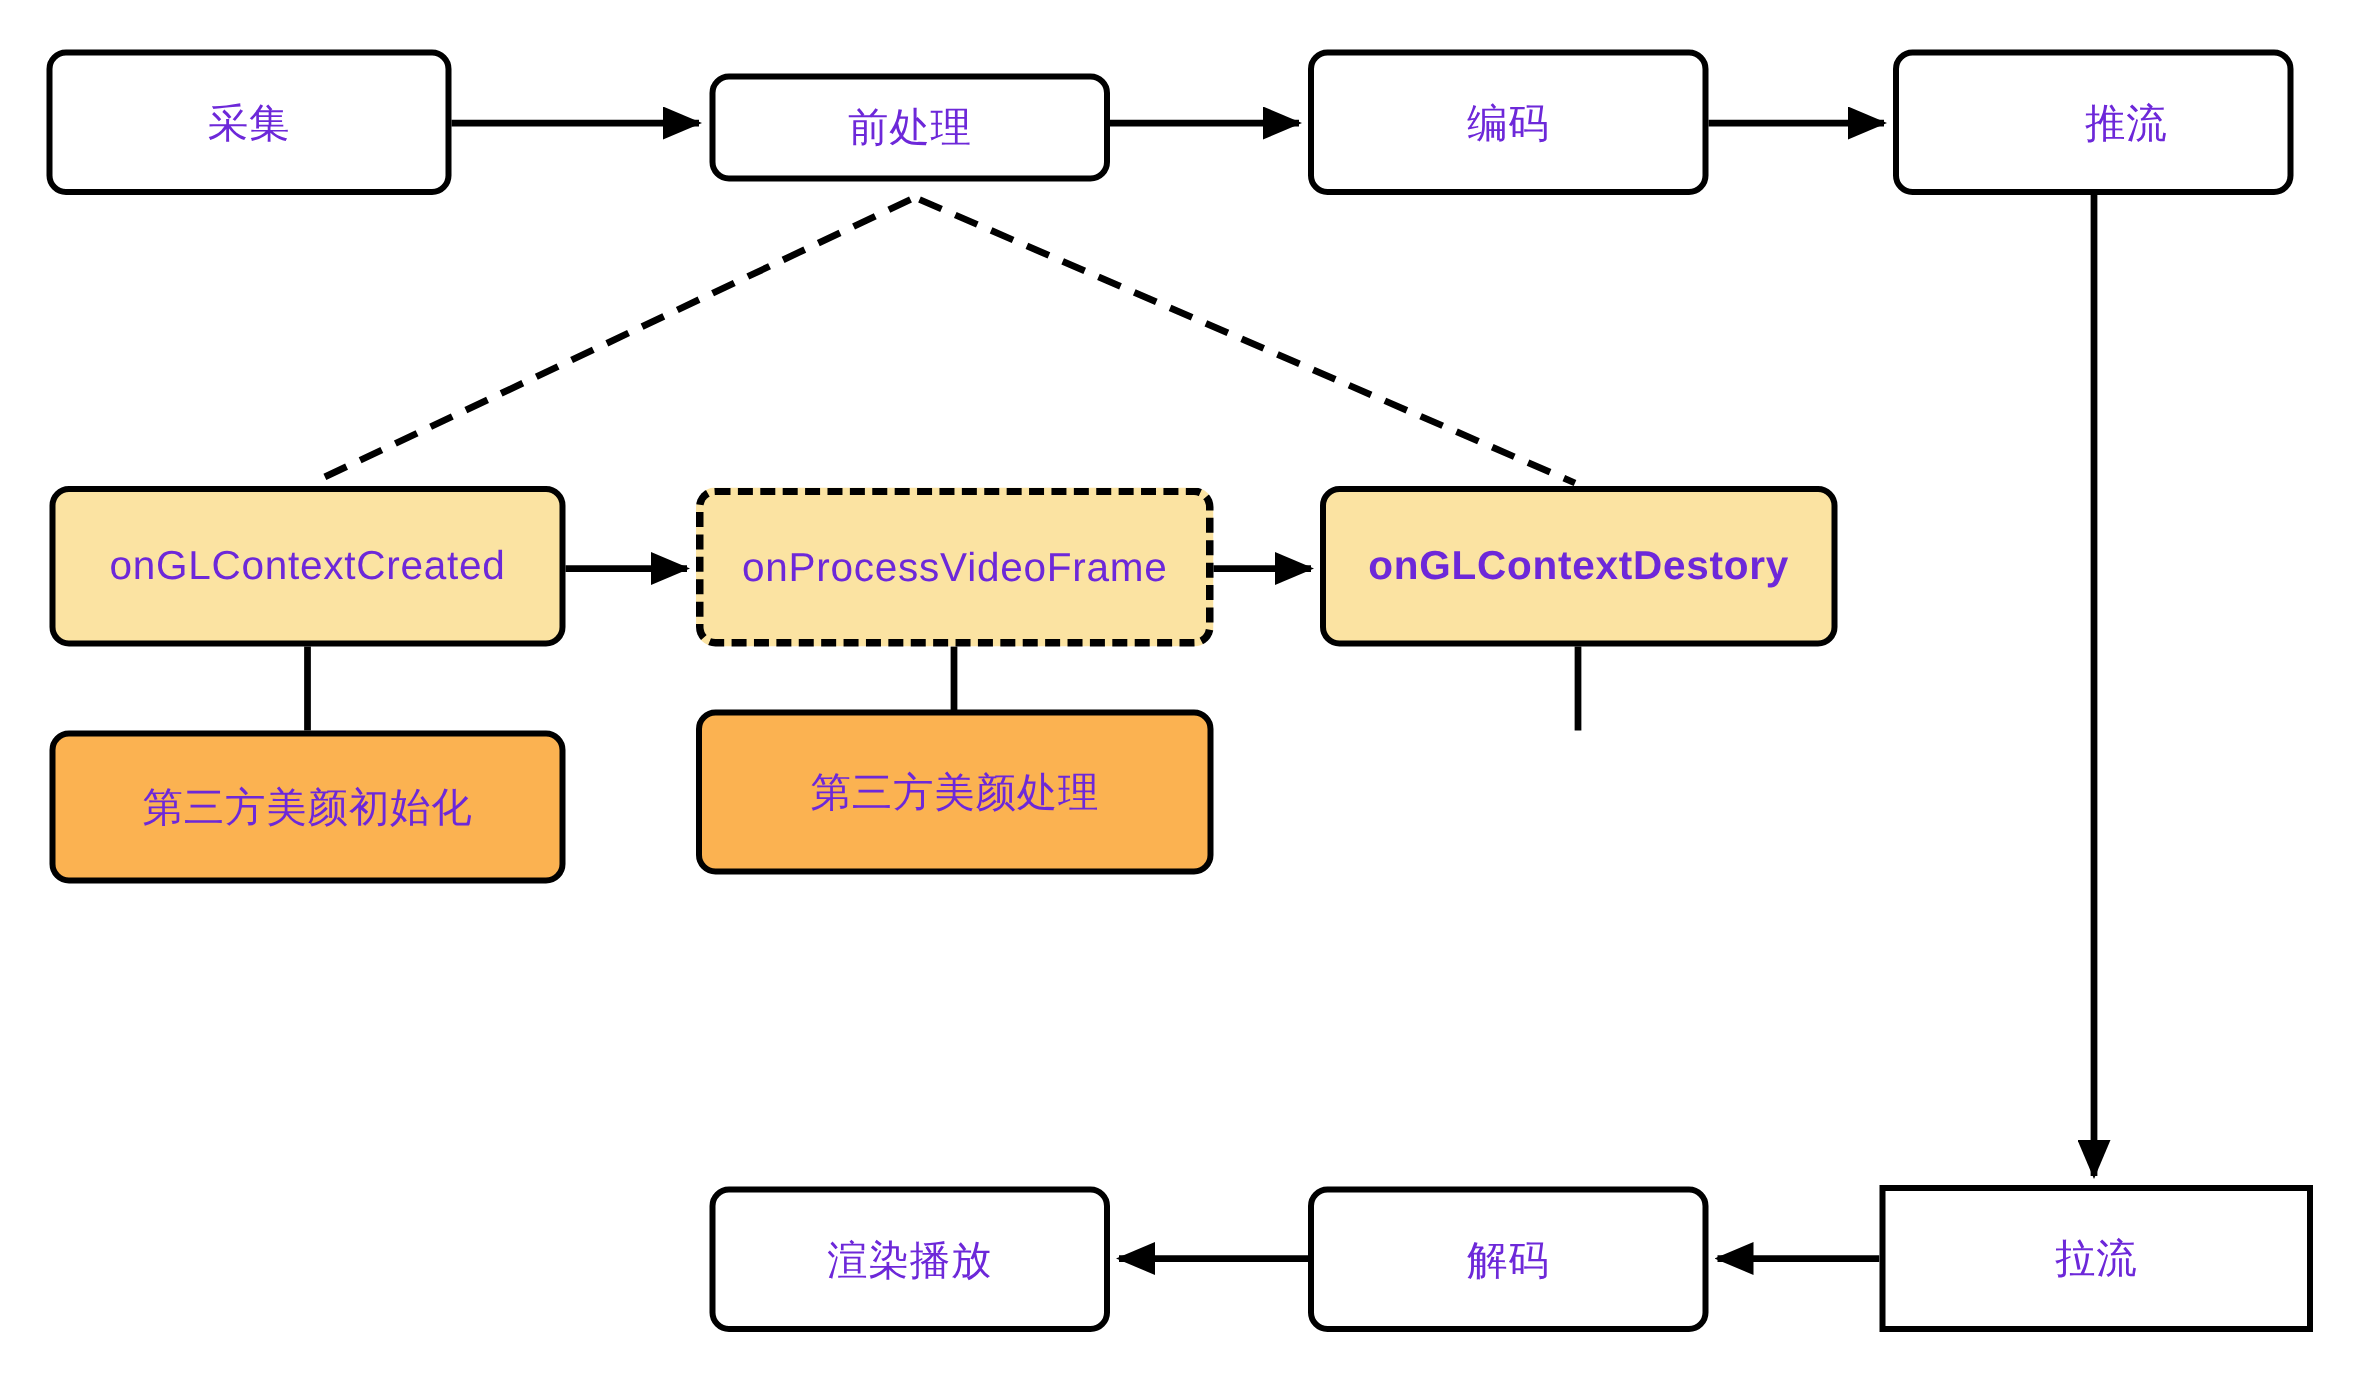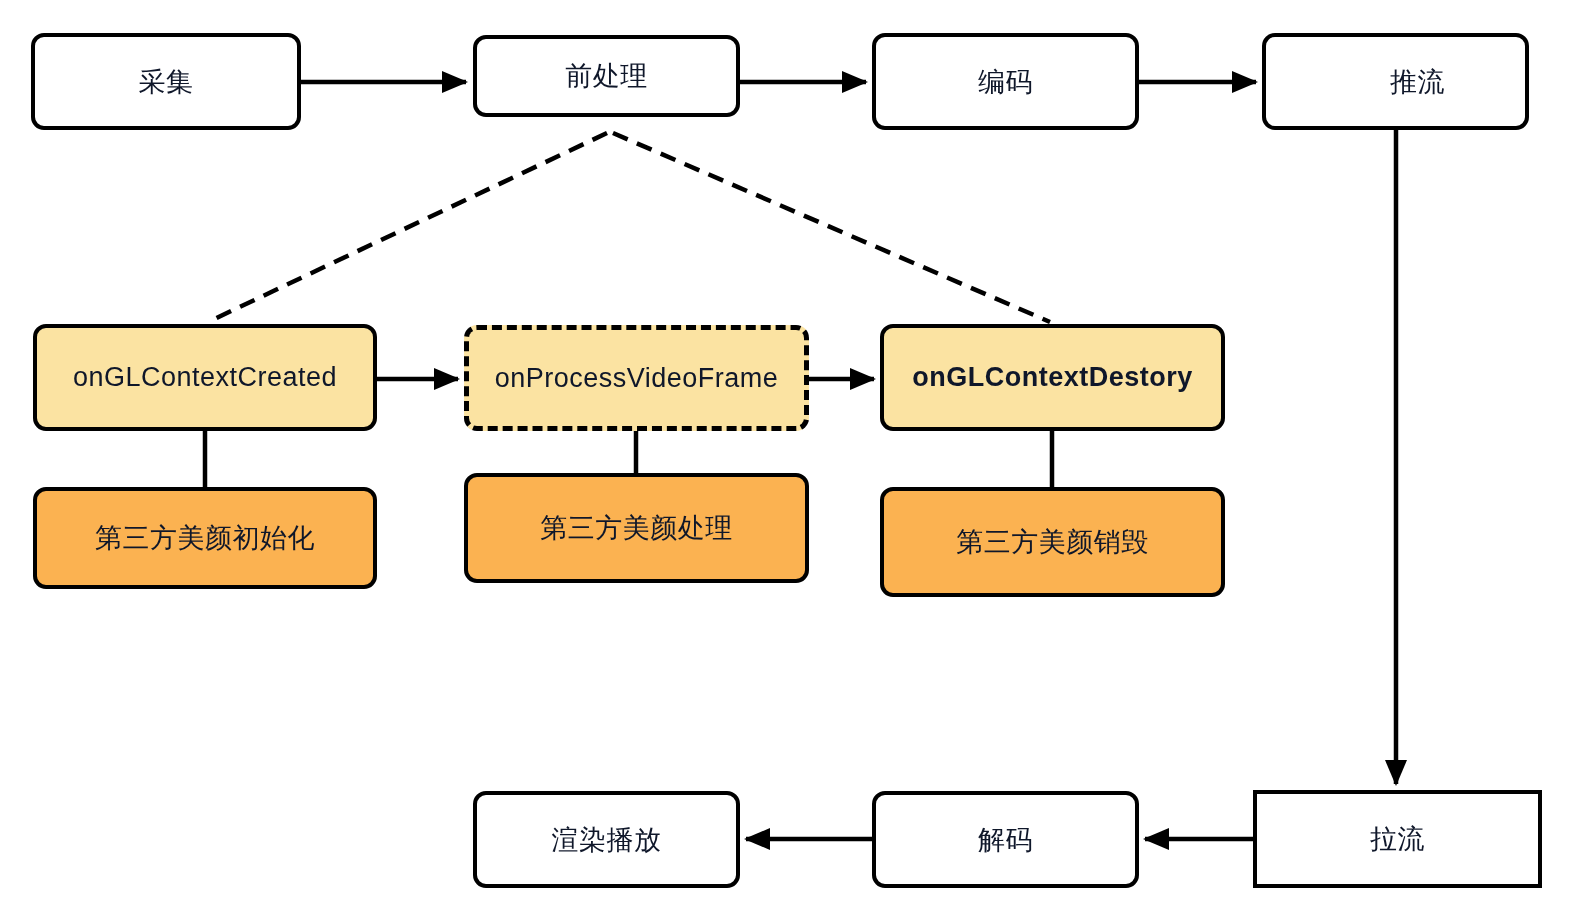--- a/index.html
+++ b/index.html
@@ -24,33 +24,33 @@
   .node {
     position: absolute;
     z-index: 2;
     display: flex;
     align-items: center;
     justify-content: center;
     border: 4px solid #000000;
     border-radius: 13px;
     background: #ffffff;
     font-size: 27px;
-    color: #0f172a;
+    color: #6d28d9;
     text-align: center;
     letter-spacing: 0.5px;
   }
 
   .node--callback { background: #FBE3A2; }
   .node--beauty   { background: #FBB251; }
   .node--dashed   { border: 5px dashed #000000; }
   .node--square   { border-radius: 0; }
 
   
   .n-capture    { left: 31px;   top: 33px;  width: 270px; height: 97px; }
-  .n-preprocess { left: 473px;  top: 35px;  width: 267px; height: 82px; justify-content: center; }
+  .n-preprocess { left: 473px;  top: 49px;  width: 267px; height: 72px; justify-content: center; }
   .n-encode     { left: 872px;  top: 33px;  width: 267px; height: 97px; }
   .n-push       { left: 1262px; top: 33px;  width: 267px; height: 97px; padding-left: 44px; }
 
   
   .n-created    { left: 33px;   top: 324px; width: 344px; height: 107px; }
   .n-frame      { left: 464px;  top: 325px; width: 345px; height: 106px; }
   .n-destory    { left: 880px;  top: 324px; width: 345px; height: 107px; font-weight: bold; }
 
   
   .n-beauty-init    { left: 33px;  top: 487px; width: 344px; height: 102px; }
@@ -123,23 +123,20 @@
   <div class="node node--callback n-destory">
     <span>onGLContextDestory</span>
   </div>
 
   <div class="node node--beauty n-beauty-init">
     <span>第三方美颜初始化</span>
   </div>
   <div class="node node--beauty n-beauty-process">
     <span>第三方美颜处理</span>
   </div>
-  <div class="node node--beauty n-beauty-destroy">
-    <span>第三方美颜销毁</span>
-  </div>
 
   <div class="node n-render">
     <span>渲染播放</span>
   </div>
   <div class="node n-decode">
     <span>解码</span>
   </div>
   <div class="node node--square n-pull">
     <span>拉流</span>
   </div>

